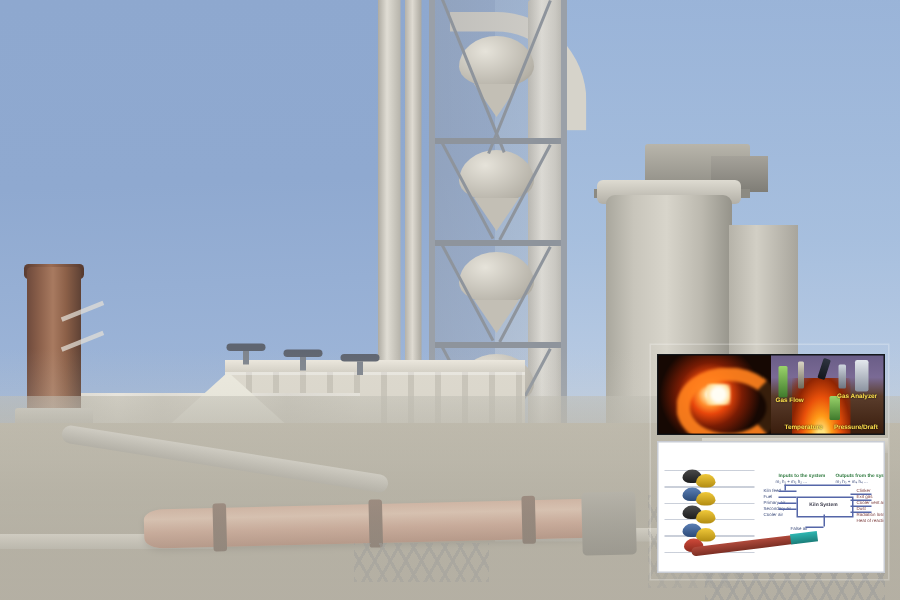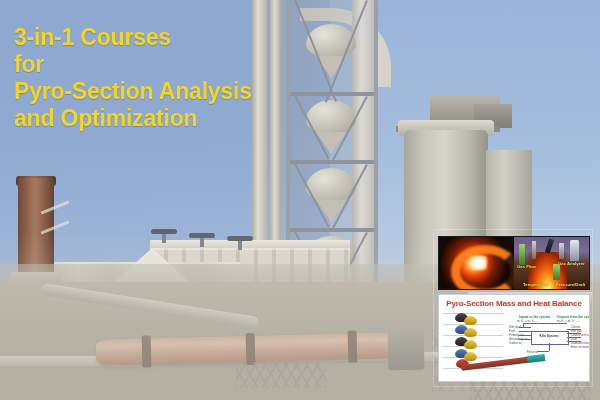--- a/index.html
+++ b/index.html
@@ -487,26 +487,20 @@
 
     <div class="part cooler-top"></div>
     <div class="part cooler truss"></div>
 
     <div class="part truss" style="left:236px; top:362px; width:90px; height:26px; opacity:.6"></div>
     <div class="part truss" style="left:432px; top:330px; width:60px; height:62px; opacity:.45"></div>
 
     <div class="haze"></div>
   </div>
 
-  <div class="title-block">
-    <div class="title-line">3-in-1 Courses</div>
-    <div class="title-line">for</div>
-    <div class="title-line">Pyro-Section Analysis</div>
-    <div class="title-line">and Optimization</div>
-  </div>
 
   <div class="inset-wrap">
 
     <div class="inset-top">
 
       <div class="flame-pane">
         <div class="flame-swirl"></div>
         <div class="flame-core"></div>
       </div>
 
@@ -522,21 +516,20 @@
 
         <div class="diag-label" style="left:4%;  top:54%">Gas Flow</div>
         <div class="diag-label" style="left:58%; top:48%">Gas Analyzer</div>
         <div class="diag-label" style="left:12%; top:88%">Temperature</div>
         <div class="diag-label" style="left:56%; top:88%">Pressure/Draft</div>
       </div>
     </div>
 
     <div class="inset-bottom">
 
-      <div class="mb-title">Pyro-Section Mass and Heat Balance</div>
 
       <div class="mb-grid"></div>
 
       <div class="mb-tower">
         <div class="mb-cyc" style="left:0px;  top:0px;  background:linear-gradient(180deg,#4a4a4a,#1d1d1d)"></div>
         <div class="mb-cyc" style="left:9px;  top:3px;  background:linear-gradient(180deg,#f0c93a,#b28c12)"></div>
         <div class="mb-cyc" style="left:0px;  top:12px; background:linear-gradient(180deg,#5b7fb5,#2c4a77)"></div>
         <div class="mb-cyc" style="left:9px;  top:15px; background:linear-gradient(180deg,#f0c93a,#b28c12)"></div>
         <div class="mb-cyc" style="left:0px;  top:24px; background:linear-gradient(180deg,#4a4a4a,#1d1d1d)"></div>
         <div class="mb-cyc" style="left:9px;  top:27px; background:linear-gradient(180deg,#f0c93a,#b28c12)"></div>

